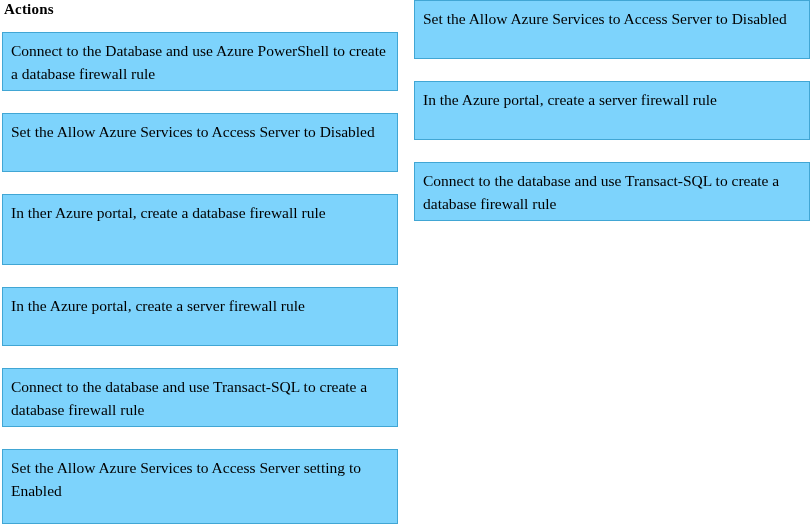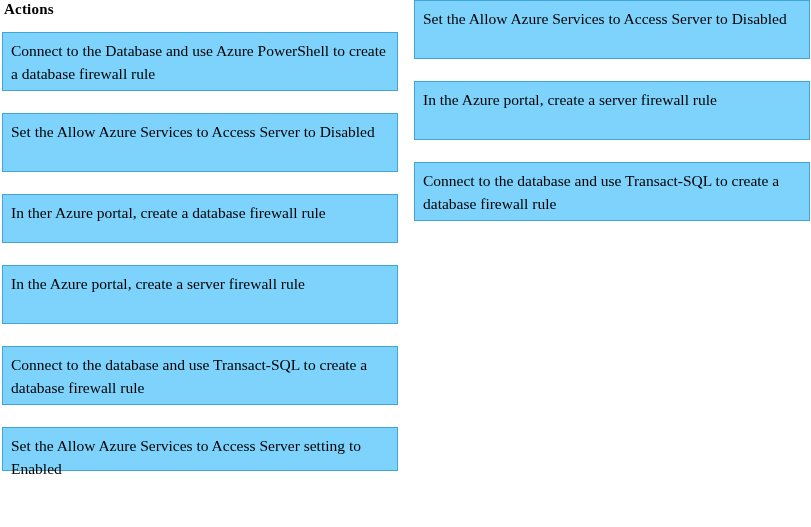--- a/index.html
+++ b/index.html
@@ -44,24 +44,24 @@
     border: 1px solid #41a6d4;
     background: #7dd3fc;
     font-size: 15.5px;
     line-height: 23px;
     padding: 6px 8px 7px 8px;
     margin-bottom: 22px;
     color: #000000;
   }
   .card-actions-1 { height: 59px; }
   .card-actions-2 { height: 59px; }
-  .card-actions-3 { height: 49px; }
+  .card-actions-3 { height: 71px; }
   .card-actions-4 { height: 59px; }
   .card-actions-5 { height: 59px; }
-  .card-actions-6 { height: 44px; }
+  .card-actions-6 { height: 75px; }
   .card-answer-1 { height: 59px; }
   .card-answer-2 { height: 59px; }
   .card-answer-3 { height: 59px; }
   .card-text {
     display: block;
   }
 </style>
 </head>
 <body>
 

